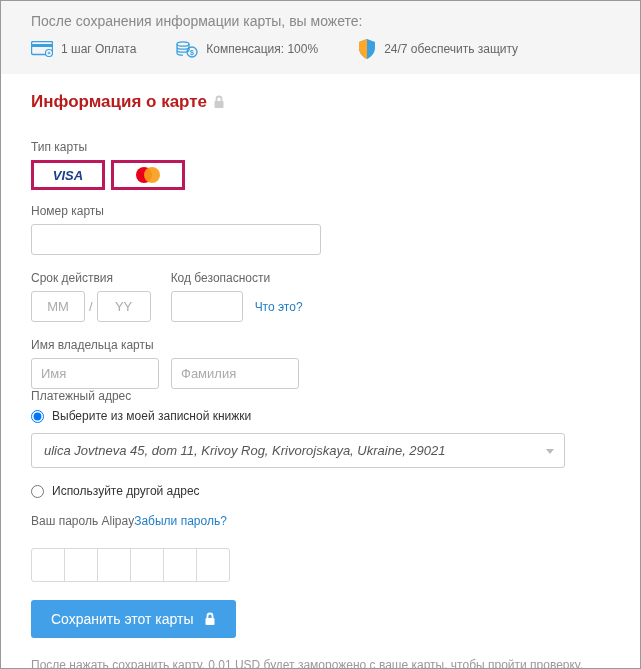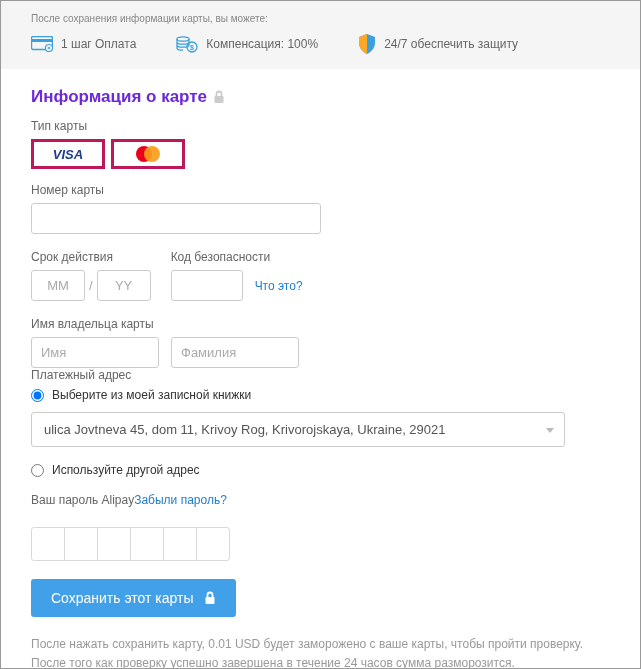--- a/index.html
+++ b/index.html
@@ -1,42 +1,42 @@
 <!DOCTYPE html>
 <html><head>
 <meta charset="utf-8">
 <style>
 * { box-sizing: border-box; margin: 0; padding: 0; }
 body { font-family: Arial, sans-serif; font-size: 13px; color: #333; }
 .outer { width: 641px; height: 669px; border: 1px solid #999; background: #fff; }
 .inner { padding: 15px 30px 20px 30px; }
 .topbar { background: #f5f5f5; padding: 12px 0 15px 0; margin: -15px -30px 18px -30px; }
-.topbar-title { color: #888; font-size: 10px; padding: 0 4px 10px 30px; }
+.topbar-title { color: #888; font-size: 14px; padding: 0 4px 10px 30px; }
 .topbar-items { display: flex; gap: 40px; padding-left: 30px; }
 .topbar-item { display: flex; align-items: center; gap: 8px; color: #666; font-size: 12px; }
 .icon-card, .icon-coins, .icon-shield { flex-shrink: 0; }
-.section-title { font-size: 17px; font-weight: bold; color: #6d28d9; margin-bottom: 12px; display: flex; align-items: center; gap: 6px; }
+.section-title { font-size: 17px; font-weight: bold; color: #b91c1c; margin-bottom: 28px; display: flex; align-items: center; gap: 6px; }
 .field-label { color: #666; font-size: 12px; margin-bottom: 6px; display: block; }
 .card-types { display: flex; gap: 6px; margin-bottom: 14px; }
 .card-type { border: 3px solid #be185d; padding: 4px 10px; height: 30px; width: 74px; display: flex; align-items: center; justify-content: center; cursor: pointer; }
 input[type=text], input[type=password] { border: 1px solid #ccc; border-radius: 3px; padding: 7px 9px; font-size: 13px; color: #555; background: #fff; }
 input::placeholder { color: #aaa; }
 .card-number { width: 290px; margin-bottom: 16px; }
 .row { display: flex; gap: 20px; margin-bottom: 16px; }
 .exp { display: flex; align-items: center; gap: 4px; }
 .exp input { width: 54px; text-align: center; }
 .slash { color: #aaa; }
 .cvv input { width: 72px; }
 .cvv-row { display: flex; align-items: center; gap: 12px; }
 .link { color: #1e7ec8; font-size: 12px; text-decoration: none; cursor: pointer; }
 .name-row { display: flex; gap: 12px; }
 .name-row input { width: 128px; }
 .radio-row { display: flex; align-items: center; gap: 8px; margin-bottom: 10px; font-size: 12px; color: #333; }
 .radio-row input { margin: 0; }
-.addr-select { border: 1px solid #ccc; border-radius: 3px; padding: 9px 28px 9px 12px; width: 534px; margin: 4px 0 16px 0; position: relative; color: #555; font-size: 13px; cursor: pointer; background: #fff; }
+.addr-select { border: 1px solid #ccc; border-radius: 3px; padding: 9px 28px 9px 12px; width: 534px; margin: 4px 0 16px 0; position: relative; color: #555; font-size: 13px; cursor: pointer; background: #fff; font-style: italic; }
 .addr-select::after { content: ""; position: absolute; right: 10px; top: 50%; margin-top: -2px; border-left: 4px solid transparent; border-right: 4px solid transparent; border-top: 5px solid #bbb; }
 .alipay-label { font-size: 12px; color: #666; margin-bottom: 20px; display: flex; }
 .pw-grid { display: flex; gap: 0; margin-bottom: 18px; }
 .pw-cell { width: 34px; height: 34px; border: 1px solid #d9d9d9; margin-left: -1px; }
 .pw-cell:first-child { margin-left: 0; border-top-left-radius: 3px; border-bottom-left-radius: 3px; }
 .pw-cell:last-child { border-top-right-radius: 3px; border-bottom-right-radius: 3px; }
 .save-btn { background: #42a0e8; color: #fff; border: none; padding: 11px 20px; font-size: 14px; border-radius: 3px; display: flex; align-items: center; gap: 10px; cursor: pointer; margin-bottom: 18px; }
 .note { color: #999; font-size: 12px; line-height: 1.6; }
 </style>
 </head>

